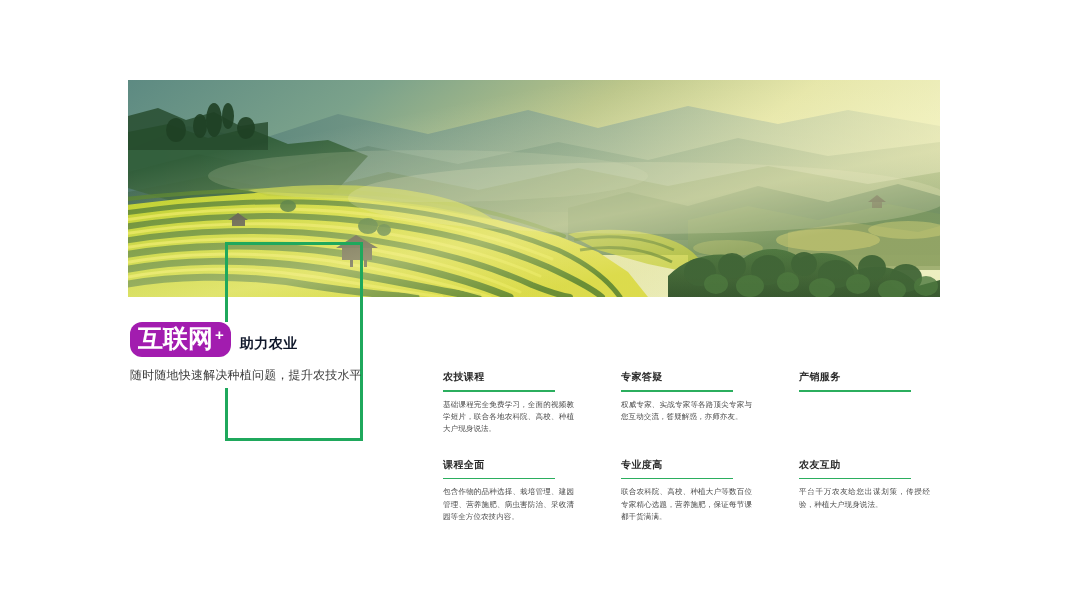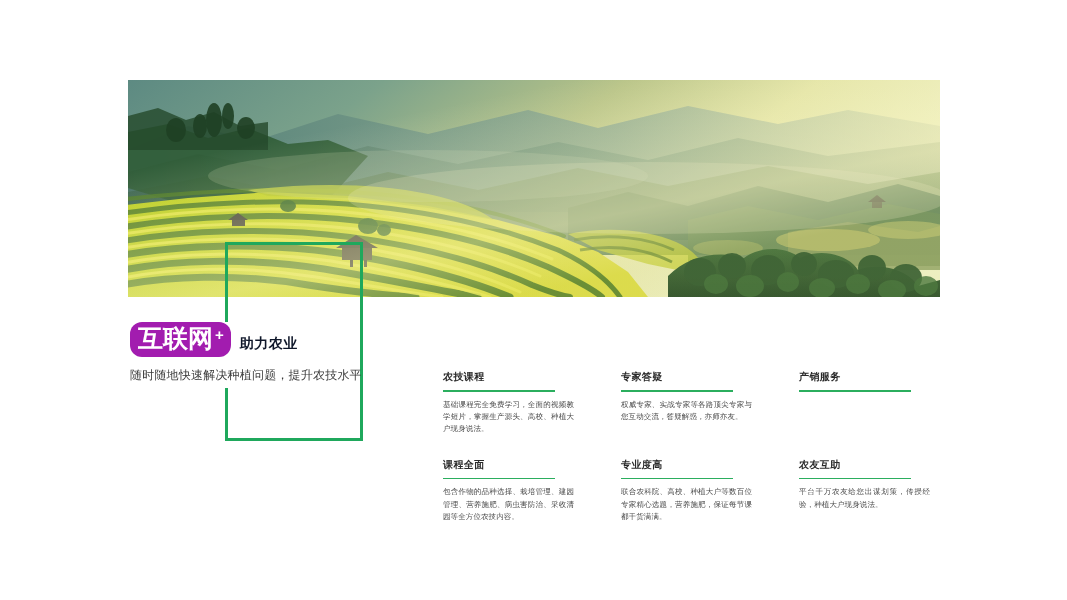--- a/index.html
+++ b/index.html
@@ -310,21 +310,21 @@
     <div id="brand-tagline">助力农业</div>
   </div>
   <div id="brand-sub">随时随地快速解决种植问题，提升农技水平</div>
 </div>
 
 <div id="features">
 
   <div class="feature">
     <div class="feature-title">农技课程</div>
     <div class="feature-rule"></div>
-    <div class="feature-desc">基础课程完全免费学习，全面的视频教学短片，掌握生产源头、高校、种植大户现身说法。</div>
+    <div class="feature-desc">基础课程完全免费学习，全面的视频教学短片，联合各地农科院、高校、种植大户现身说法。</div>
   </div>
 
   <div class="feature">
     <div class="feature-title">专家答疑</div>
     <div class="feature-rule"></div>
     <div class="feature-desc">权威专家、实战专家等各路顶尖专家与您互动交流，答疑解惑，亦师亦友。</div>
   </div>
 
   <div class="feature">
     <div class="feature-title">产销服务</div>

